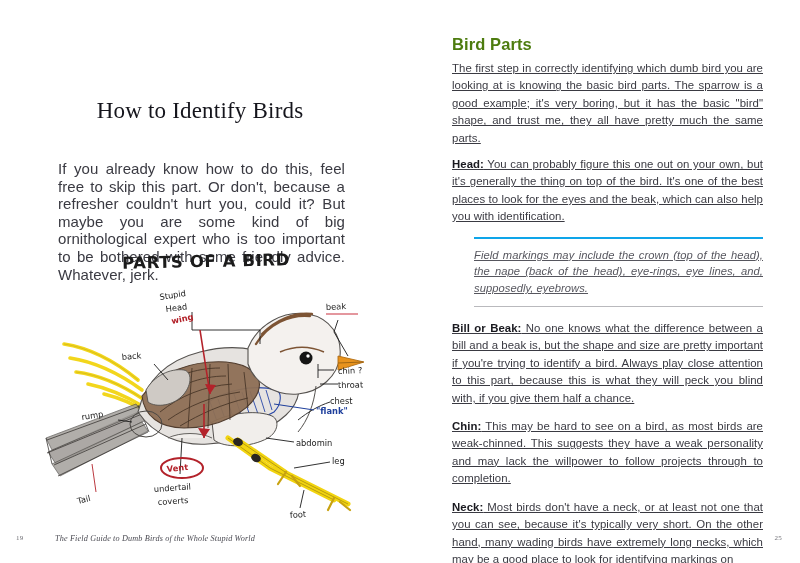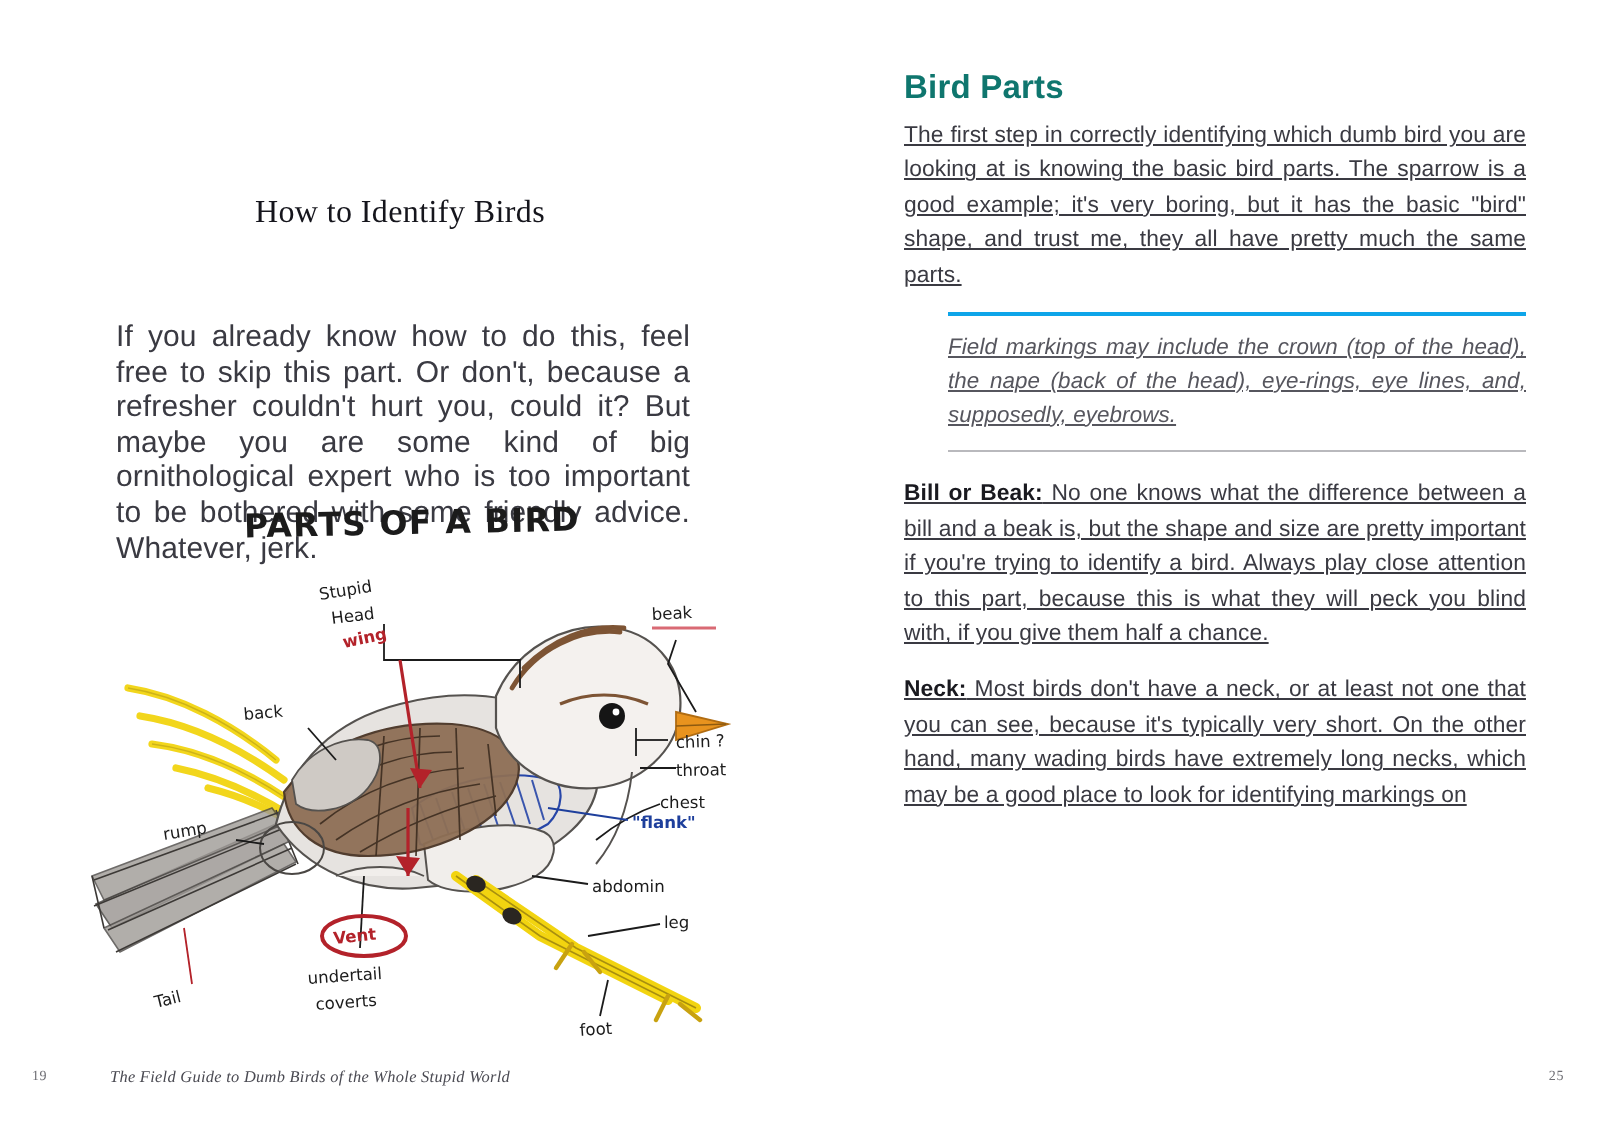--- a/index.html
+++ b/index.html
@@ -30,21 +30,21 @@
     padding: 0 48px;
   }
   .page-right {
     width: 400px;
     padding: 0 30px 0 52px;
   }
 
   
   .chapter-title {
     font-family: "Liberation Serif", serif;
-    font-size: 16px;
+    font-size: 23px;
     font-weight: 400;
     color: #15151c;
     text-align: center;
     letter-spacing: 0.2px;
     margin: 0;
     position: absolute;
     top: 98px;
     left: 0;
     width: 400px;
   }
@@ -94,21 +94,21 @@
   .hand-blue { fill: #1e3f9c; }
 
   
   .section-title {
     position: absolute;
     top: 35px;
     left: 52px;
     margin: 0;
     font-size: 16.5px;
     font-weight: 700;
-    color: #0f766e;
+    color: #4d7c0f;
     letter-spacing: 0.1px;
   }
   .rcol {
     position: absolute;
     top: 60px;
     left: 52px;
     width: 311px;
   }
   .rcol p {
     margin: 0 0 11px 0;
@@ -340,29 +340,35 @@
   </div>
 
   <div class="page page-right">
 
     <h2 class="section-title">Bird Parts</h2>
 
     <div class="rcol">
 
       <p class="tight">The first step in correctly identifying which dumb bird you are looking at is knowing the basic bird parts. The sparrow is a good example; it's very boring, but it has the basic "bird" shape, and trust me, they all have pretty much the same parts.</p>
 
+      <p class="gap-top">
+        <b>Head:</b><span> You can probably figure this one out on your own, but it's generally the thing on top of the bird. It's one of the best places to look for the eyes and the beak, which can also help you with identification.</span>
+      </p>
 
       <div class="callout">
         <p>Field markings may include the crown (top of the head), the nape (back of the head), eye-rings, eye lines, and, supposedly, eyebrows.</p>
       </div>
 
       <p>
         <b>Bill or Beak:</b><span> No one knows what the difference between a bill and a beak is, but the shape and size are pretty important if you're trying to identify a bird. Always play close attention to this part, because this is what they will peck you blind with, if you give them half a chance.</span>
       </p>
 
+      <p>
+        <b>Chin:</b><span> This may be hard to see on a bird, as most birds are weak-chinned. This suggests they have a weak personality and may lack the willpower to follow projects through to completion.</span>
+      </p>
 
 
       <p>
         <b>Neck:</b><span> Most birds don't have a neck, or at least not one that you can see, because it's typically very short. On the other hand, many wading birds have extremely long necks, which may be a good place to look for identifying markings on</span>
       </p>
     </div>
 
     <div class="folio folio-right">25</div>
   </div>
 </div>

